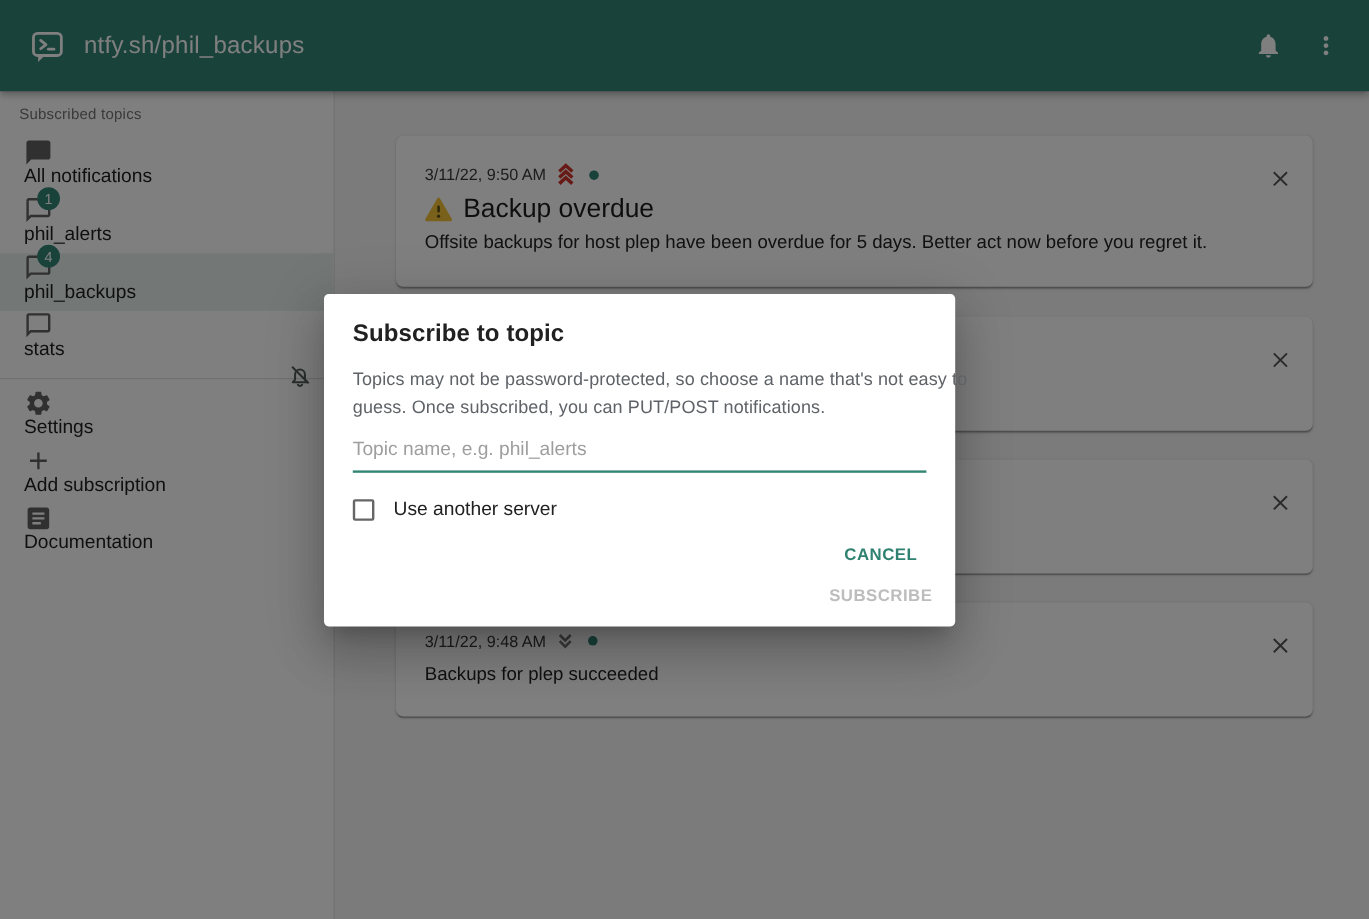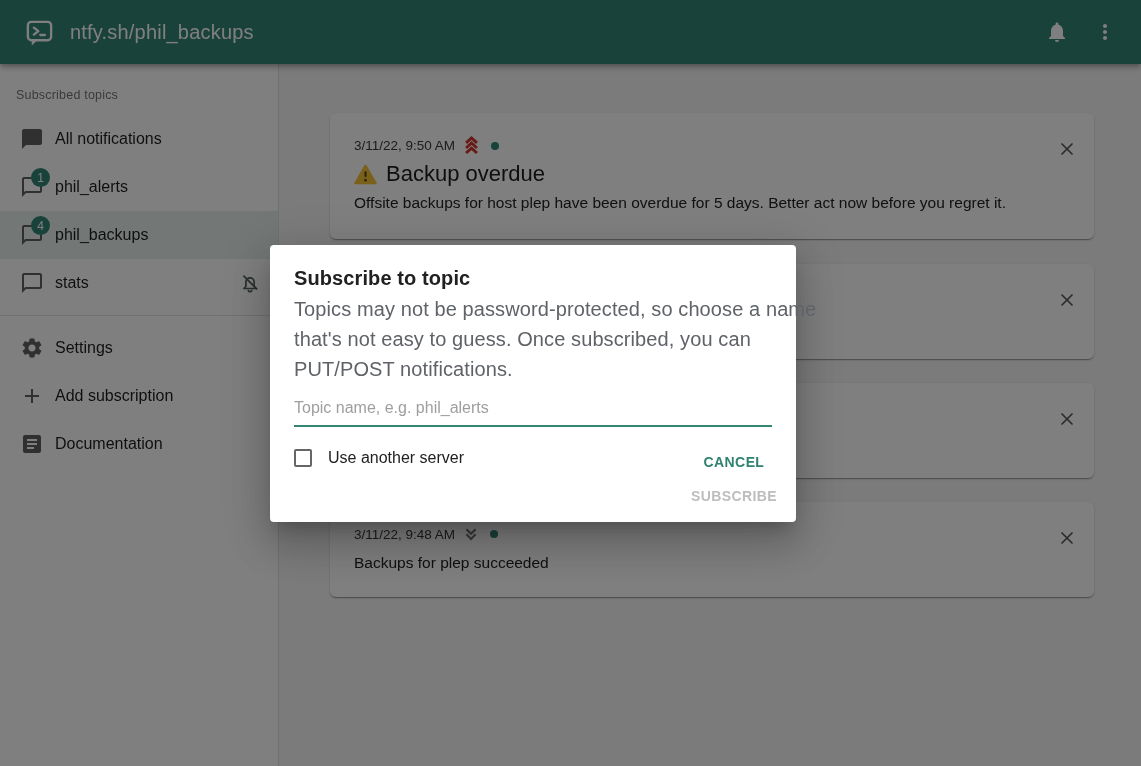--- a/index.html
+++ b/index.html
@@ -6,21 +6,21 @@
   html,body { width:1141px; height:766px; overflow:hidden; }
   body {
     position:relative;
     font-family:"Liberation Sans", sans-serif;
     background:#f6f6f6;
     -webkit-font-smoothing:antialiased;
   }
 
   
   .app-bar {
-    position:absolute; top:0; left:0; width:1141px; height:64px;
+    position:absolute; top:0; left:0; width:1141px; height:76px;
     background:#338574;
     display:flex; align-items:center;
     padding:0 24px;
     box-shadow:0 2px 4px -1px rgba(0,0,0,.2),0 4px 5px 0 rgba(0,0,0,.14),0 1px 10px 0 rgba(0,0,0,.12);
     z-index:5;
   }
   .app-logo { width:31px; height:31px; margin-right:15px; flex-shrink:0; }
   .app-title { color:#ffffff; font-size:20px; font-weight:500; letter-spacing:.2px; }
   .app-bar-spacer { flex:1; }
   .app-bar-actions { display:flex; align-items:center; gap:24px; padding-right:0; }
@@ -28,24 +28,25 @@
 
   
   .sidebar {
     position:absolute; top:64px; left:0; width:279px; bottom:0;
     background:#ffffff;
     border-right:1px solid rgba(0,0,0,.12);
   }
   .section-label { margin:24px 16px 13px; font-size:12.5px; color:#757575; letter-spacing:.2px; }
   .nav-item {
     position:relative; height:48px;
-    display:flex; align-items:center;
+    display:flex; 
     padding:0 16px 0 20px;
     font-size:16px; color:#1f1f1f;
     cursor:pointer;
+    flex-direction:column;
   }
   .nav-item.selected { background:#e6f0ed; }
   .nav-icon { position:relative; width:24px; height:24px; margin-right:11px; flex-shrink:0; }
   .badge {
     position:absolute; top:-7px; left:11px;
     min-width:19px; height:19px; padding:0 4px;
     border-radius:10px; background:#338574;
     color:#fff; font-size:12px; font-weight:500;
     display:flex; align-items:center; justify-content:center;
   }
@@ -77,22 +78,22 @@
   
   .overlay { position:absolute; inset:0; background:rgba(0,0,0,.5); z-index:10; }
   .dialog {
     position:absolute; left:270px; top:245px; width:526px; height:277px;
     background:#fff; border-radius:4px; z-index:20;
     box-shadow:0 11px 15px -7px rgba(0,0,0,.2),0 24px 38px 3px rgba(0,0,0,.14),0 9px 46px 8px rgba(0,0,0,.12);
     padding:22px 24px 0;
   }
   .dialog-title { font-size:20px; font-weight:700; color:#212121; letter-spacing:.1px; }
   .dialog-body {
-    margin-top:4px; width:554px;
-    font-size:20px; line-height:1.5; color:#5f6368; letter-spacing:.1px;
+    margin-top:16px; width:554px;
+    font-size:15px; line-height:1.5; color:#5f6368; letter-spacing:.1px;
   }
   .topic-input {
     display:block; width:100%;
     margin-top:9px; padding:6px 0 8px;
     border:none; border-bottom:2px solid #338574; outline:none;
     font-family:inherit; font-size:16px; color:#212121; background:transparent;
   }
   .topic-input::placeholder { color:#9e9e9e; opacity:1; }
   .checkbox-row { display:flex; align-items:center; gap:16px; margin-top:22px; cursor:pointer; }
   .checkbox-box { width:18px; height:18px; border:2px solid #666; border-radius:2px; background:#fff; }

